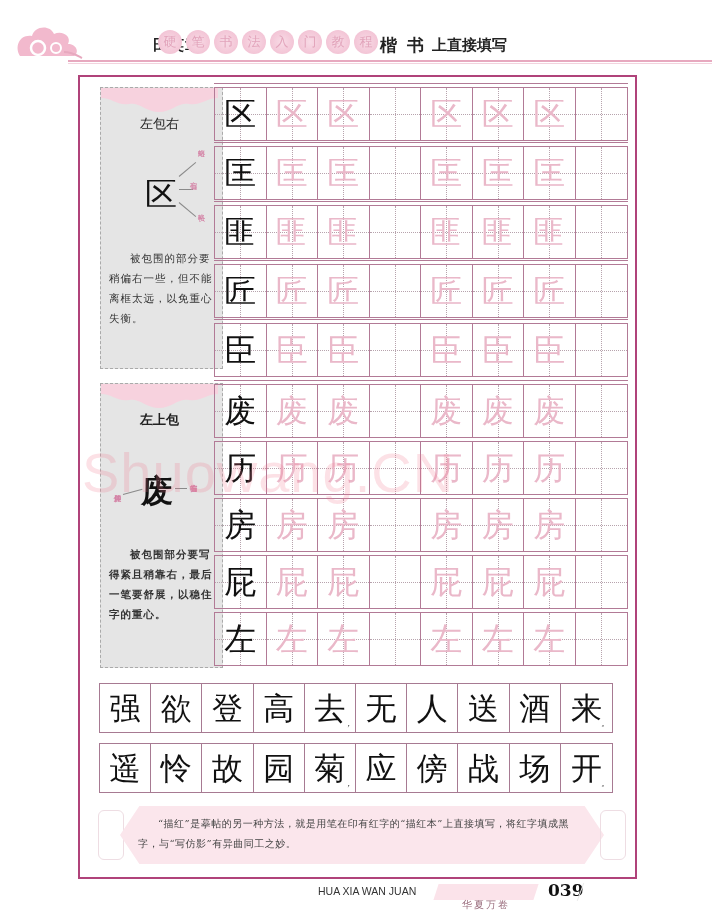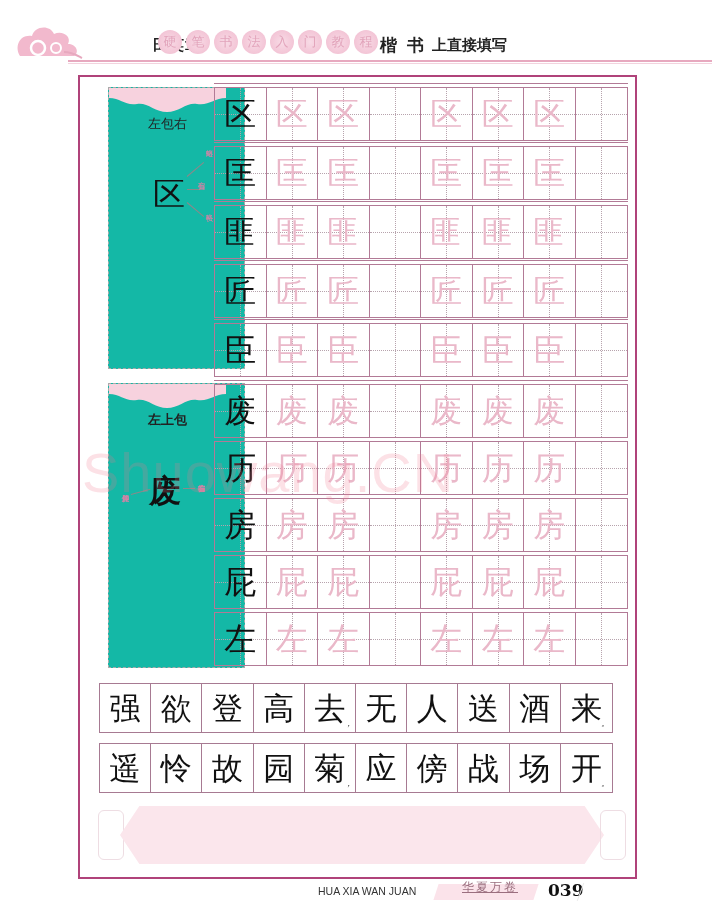--- a/index.html
+++ b/index.html
@@ -19,21 +19,21 @@
   .hdr-topic { position: absolute; left: 432px; top: 36px; font-size: 15px; font-weight: bold; color: #222; }
 
   
   .frame { position: absolute; left: 78px; top: 75px; width: 559px; height: 804px; border: 2px solid #b0437a; }
 
   
   .watermark { position: absolute; left: 82px; top: 440px; width: 550px; font-family: Liberation Sans, sans-serif; font-size: 56px;
      color: rgba(240, 120, 140, 0.22); letter-spacing: 1px; pointer-events: none; white-space: nowrap; z-index: 5; }
 
   
-  .panel { position: absolute; left: 108px; width: 137px; border: 1px dashed #aaaaaa; background: #14b8a6; }
+  .panel { position: absolute; left: 100px; width: 123px; border: 1px dashed #aaaaaa; background: #e5e5e5; }
   .panel-1 { top: 87px; height: 282px; }
   .panel-2 { top: 383px; height: 285px; font-weight: bold; }
   .panel-scallop { position: absolute; left: 0; top: 0; width: 117px; height: 26px; }
   .panel-title { position: absolute; left: 0; width: 117px; text-align: center; top: 27px; font-family: "DejaVu Sans", sans-serif; font-size: 13px; color: #222; }
   .panel-desc { position: absolute; left: 8px; width: 104px; font-size: 10.5px; line-height: 20px; color: #333; text-indent: 2em; letter-spacing: 1px; }
   .panel-1 .panel-desc { top: 160px; }
   .panel-2 .panel-desc { top: 160px; }
   .demo-char { position: absolute; font-family: "DejaVu Serif", serif; font-size: 32px; color: #111; }
   .note { position: absolute; font-family: "DejaVu Sans", sans-serif; font-size: 7.5px; color: #d483a6; writing-mode: vertical-rl; letter-spacing: 0; line-height: 8px; }
   .leader { position: absolute; height: 1px; background: #8a8a8a; transform-origin: left center; }
@@ -60,21 +60,21 @@
   
   .tip { position: absolute; left: 98px; top: 806px; width: 528px; height: 58px; }
   .tip-bg { position: absolute; left: 22px; top: 0; width: 484px; height: 58px; background: #fbe6ec; clip-path: polygon(4% 0, 96% 0, 100% 50%, 96% 100%, 4% 100%, 0 50%); }
   .tip-orn { position: absolute; top: 4px; width: 26px; height: 50px; border: 1px solid #eedde3; border-radius: 6px; }
   .tip-orn.l { left: 0; } .tip-orn.r { right: 0; }
   .tip-text { position: absolute; left: 40px; top: 8px; width: 450px; font-size: 10px; line-height: 20px; color: #444; text-indent: 2em; letter-spacing: 0.5px; }
 
   
   .footer-en { position: absolute; left: 318px; top: 885px; font-family: "Liberation Sans", sans-serif; font-size: 10.5px; color: #333; letter-spacing: 0; }
   .footer-cn-bg { position: absolute; left: 436px; top: 884px; width: 100px; height: 16px; background: #fbe3ea; transform: skewX(-18deg); }
-  .footer-cn { position: absolute; left: 462px; top: 879px; font-size: 12px; color: #9b6f7f; letter-spacing: 2px; text-decoration: underline; }
+  .footer-cn { position: absolute; left: 462px; top: 898px; font-size: 10px; color: #9b6f7f; letter-spacing: 2px; }
   .footer-page { position: absolute; left: 548px; top: 880px; font-size: 17px; font-weight: bold; color: #111; }
   .footer-slash { position: absolute; left: 580px; top: 883px; width: 1px; height: 18px; background: #ececec; transform: skewX(-20deg); }
 </style>
 </head>
 <body>
 
 <div class="header">
   <svg class="cloud" viewBox="0 0 70 40">
     <path d="M6 34 C0 24 6 12 18 14 C20 4 36 2 40 12 C48 8 58 14 54 22 C62 22 66 30 60 34 Z" fill="#f2b9cd"></path>
     <circle cx="24" cy="26" r="7" fill="none" stroke="#fff" stroke-width="2.5"></circle>
@@ -105,32 +105,34 @@
     <path d="M0 0 H117 V10 C105 10 100 18 88 16 C78 14 70 24 58 24 C46 24 38 14 28 16 C16 18 12 10 0 10 Z" fill="#f7d2de"></path>
   </svg>
   <div class="panel-title">左包右</div>
   <div class="demo-char" style="left:44px; top:85px;">区</div>
   <div class="leader" style="left:78px; top:88px; width:22px; transform: rotate(-40deg);"></div>
   <div class="leader" style="left:78px; top:101px; width:14px;"></div>
   <div class="leader" style="left:78px; top:114px; width:22px; transform: rotate(40deg);"></div>
   <div class="note" style="left:96px; top:56px;">略短</div>
   <div class="note" style="left:88px; top:88px;">偏右</div>
   <div class="note" style="left:96px; top:120px;">略长</div>
+  <div class="panel-desc">被包围的部分要稍偏右一些，但不能离框太远，以免重心失衡。</div>
 </div>
 
 <div class="panel panel-2">
   <svg class="panel-scallop" viewBox="0 0 117 26" preserveAspectRatio="none">
     <path d="M0 0 H117 V10 C105 10 100 18 88 16 C78 14 70 24 58 24 C46 24 38 14 28 16 C16 18 12 10 0 10 Z" fill="#f7d2de"></path>
   </svg>
   <div class="panel-title">左上包</div>
   <div class="demo-char" style="left:40px; top:86px;">废</div>
   <div class="leader" style="left:22px; top:110px; width:20px; transform: rotate(-15deg);"></div>
   <div class="leader" style="left:74px; top:104px; width:12px;"></div>
   <div class="note" style="left:12px; top:104px;">伸展</div>
   <div class="note" style="left:88px; top:94px;">偏右</div>
+  <div class="panel-desc">被包围部分要写得紧且稍靠右，最后一笔要舒展，以稳住字的重心。</div>
 </div>
 
 <div class="grid-block" style="top:87px;">
   <div class="grid-row" style="top:0px;">
     <div class="cell">
         <span class="model">区</span>
       </div>
     <div class="cell">
         <span class="trace">区</span>
       </div>
@@ -420,19 +422,20 @@
   <div class="phrase-cell">
       <span>开</span>
       <i class="punct">。</i>
     </div>
 </div>
 
 <div class="tip">
   <div class="tip-orn l"></div>
   <div class="tip-bg"></div>
   <div class="tip-orn r"></div>
+  <div class="tip-text">“描红”是摹帖的另一种方法，就是用笔在印有红字的“描红本”上直接填写，将红字填成黑字，与“写仿影”有异曲同工之妙。</div>
 </div>
 
 <div class="footer-en">HUA XIA WAN JUAN</div>
 <div class="footer-cn-bg"></div>
 <div class="footer-cn">华夏万卷</div>
 <div class="footer-page">039</div>
 <div class="footer-slash"></div>
 
 </body></html>

